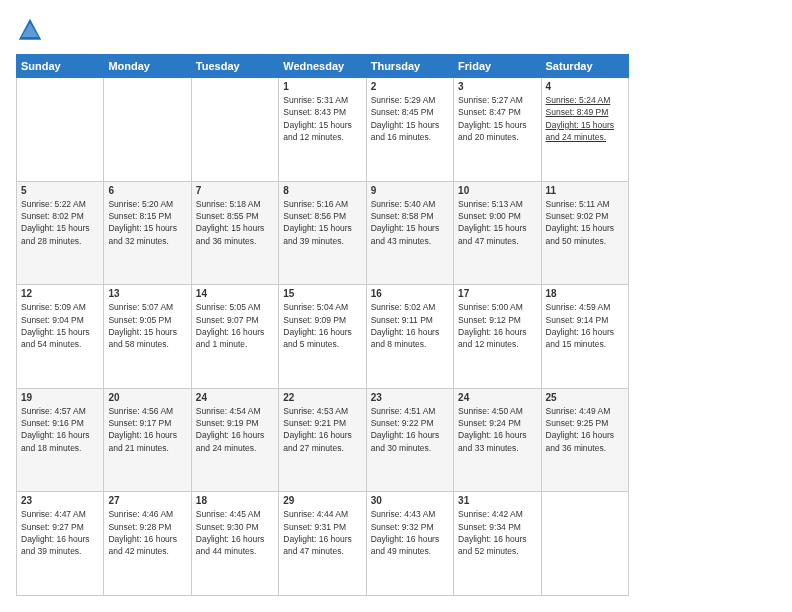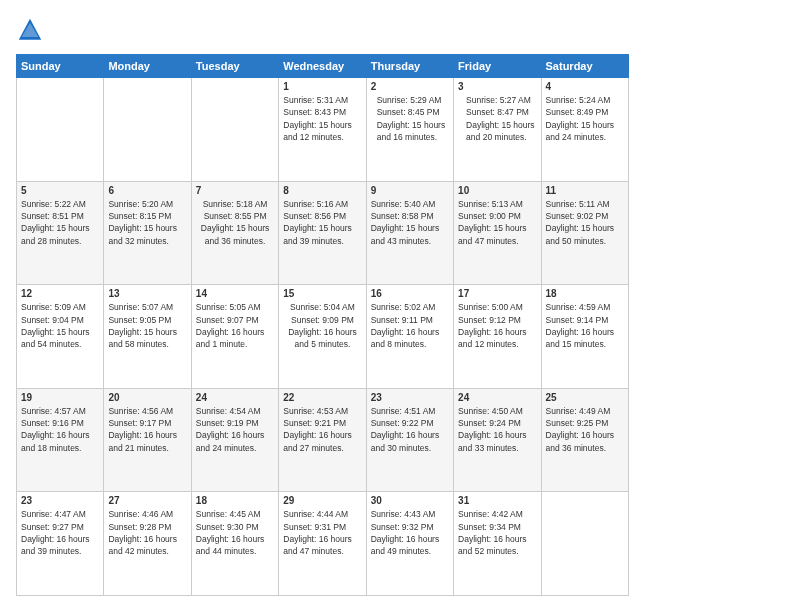--- a/index.html
+++ b/index.html
@@ -136,58 +136,58 @@
           <td class="empty-cell"></td>
           <td>
             <span class="day-number">1</span>
             <div class="cell-content" style="white-space: pre-line;">Sunrise: 5:31 AM
 Sunset: 8:43 PM
 Daylight: 15 hours
 and 12 minutes.</div>
           </td>
           <td>
             <span class="day-number">2</span>
-            <div class="cell-content" style="white-space: pre-line; margin-left: 6px;">Sunrise: 5:29 AM
+            <div class="cell-content" style="white-space: pre-line;">Sunrise: 5:29 AM
 Sunset: 8:45 PM
 Daylight: 15 hours
 and 16 minutes.</div>
           </td>
           <td>
             <span class="day-number">3</span>
-            <div class="cell-content" style="white-space: pre-line; margin-left: 8px;">Sunrise: 5:27 AM
+            <div class="cell-content" style="white-space: pre-line;">Sunrise: 5:27 AM
 Sunset: 8:47 PM
 Daylight: 15 hours
 and 20 minutes.</div>
           </td>
           <td>
             <span class="day-number">4</span>
-            <div class="cell-content" style="white-space: pre-line;">Sunrise: 5:24 AM
+            <div class="cell-content" style="white-space: pre-line; text-decoration: underline;">Sunrise: 5:24 AM
 Sunset: 8:49 PM
 Daylight: 15 hours
 and 24 minutes.</div>
           </td>
         </tr>
         <tr>
           <td>
             <span class="day-number">5</span>
             <div class="cell-content" style="white-space: pre-line;">Sunrise: 5:22 AM
-Sunset: 8:51 PM
+Sunset: 8:02 PM
 Daylight: 15 hours
 and 28 minutes.</div>
           </td>
           <td>
             <span class="day-number">6</span>
             <div class="cell-content" style="white-space: pre-line;">Sunrise: 5:20 AM
 Sunset: 8:15 PM
 Daylight: 15 hours
 and 32 minutes.</div>
           </td>
           <td>
             <span class="day-number">7</span>
-            <div class="cell-content" style="white-space: pre-line; text-align: center;">Sunrise: 5:18 AM
+            <div class="cell-content" style="white-space: pre-line;">Sunrise: 5:18 AM
 Sunset: 8:55 PM
 Daylight: 15 hours
 and 36 minutes.</div>
           </td>
           <td>
             <span class="day-number">8</span>
             <div class="cell-content" style="white-space: pre-line;">Sunrise: 5:16 AM
 Sunset: 8:56 PM
 Daylight: 15 hours
 and 39 minutes.</div>
@@ -231,21 +231,21 @@
           </td>
           <td>
             <span class="day-number">14</span>
             <div class="cell-content" style="white-space: pre-line;">Sunrise: 5:05 AM
 Sunset: 9:07 PM
 Daylight: 16 hours
 and 1 minute.</div>
           </td>
           <td>
             <span class="day-number">15</span>
-            <div class="cell-content" style="white-space: pre-line; text-align: center;">Sunrise: 5:04 AM
+            <div class="cell-content" style="white-space: pre-line;">Sunrise: 5:04 AM
 Sunset: 9:09 PM
 Daylight: 16 hours
 and 5 minutes.</div>
           </td>
           <td>
             <span class="day-number">16</span>
             <div class="cell-content" style="white-space: pre-line;">Sunrise: 5:02 AM
 Sunset: 9:11 PM
 Daylight: 16 hours
 and 8 minutes.</div>

